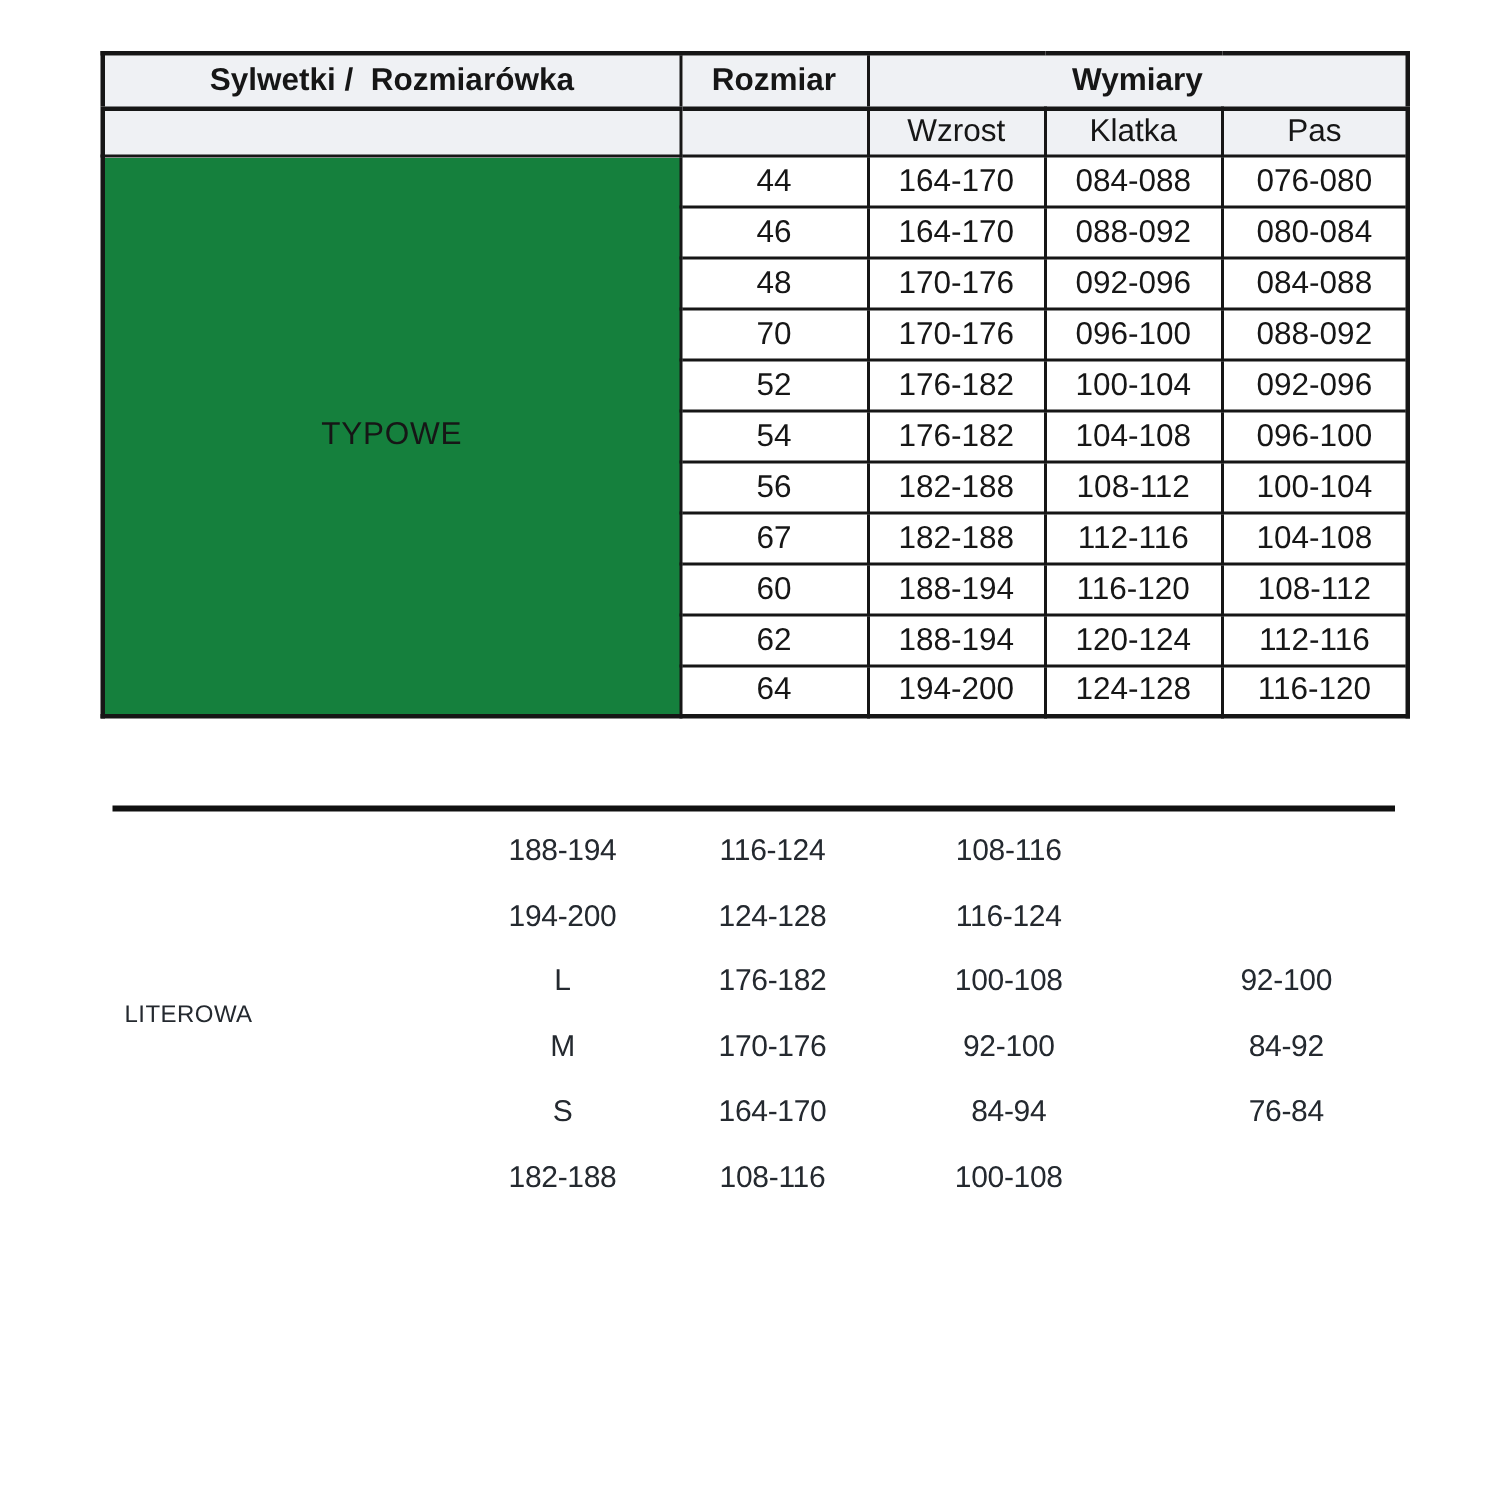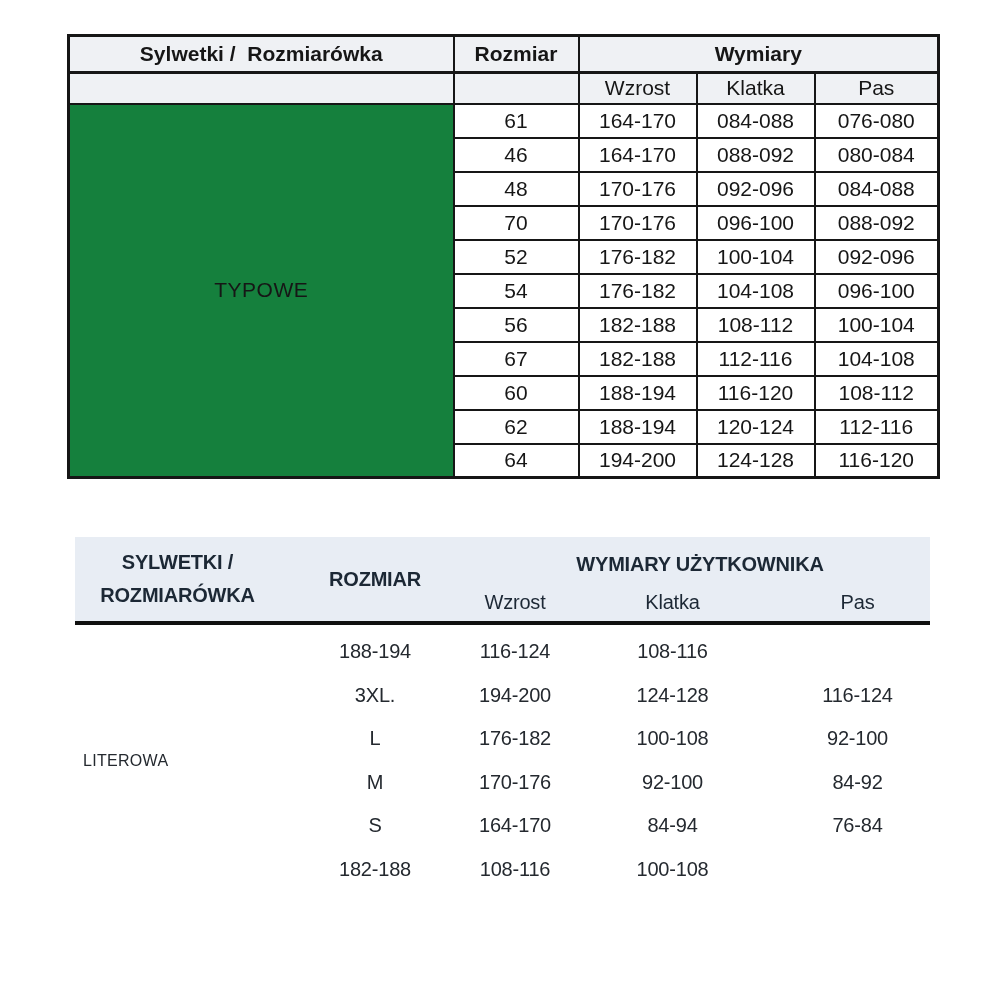--- a/index.html
+++ b/index.html
@@ -63,21 +63,21 @@
     </tr>
     <tr class="h2">
       <td></td>
       <td></td>
       <td>Wzrost</td>
       <td>Klatka</td>
       <td>Pas</td>
     </tr>
     <tr class="dr">
       <td class="group" rowspan="11">TYPOWE</td>
-      <td>61</td>
+      <td>44</td>
       <td>164-170</td>
       <td>084-088</td>
       <td>076-080</td>
     </tr>
     <tr class="dr">
       <td>46</td>
       <td>164-170</td>
       <td>088-092</td>
       <td>080-084</td>
     </tr>
@@ -132,43 +132,31 @@
     <tr class="dr">
       <td>64</td>
       <td>194-200</td>
       <td>124-128</td>
       <td>116-120</td>
     </tr>
   </tbody>
     </table>
 
   <div class="t2">
-    <div class="t2h grid5">
-      <div class="hc1">
-        <div>SYLWETKI /</div>
-        <div>ROZMIARÓWKA</div>
-      </div>
-      <div class="hc2">ROZMIAR</div>
-      <div class="hc3">WYMIARY UŻYTKOWNIKA</div>
-      <div class="sub s1">Wzrost</div>
-      <div class="sub s2">Klatka</div>
-      <div class="sub s3">Pas</div>
-    </div>
     <div class="t2-divider"></div>
     <div class="t2b">
       <div class="t2-group">LITEROWA</div>
       <div class="t2row grid5">
         <div class="c1"></div>
         <div>188-194</div>
         <div>116-124</div>
         <div>108-116</div>
       </div>
       <div class="t2row grid5">
         <div class="c1"></div>
-        <div>3XL.</div>
         <div>194-200</div>
         <div>124-128</div>
         <div>116-124</div>
       </div>
       <div class="t2row grid5">
         <div class="c1"></div>
         <div>L</div>
         <div>176-182</div>
         <div>100-108</div>
         <div>92-100</div>

